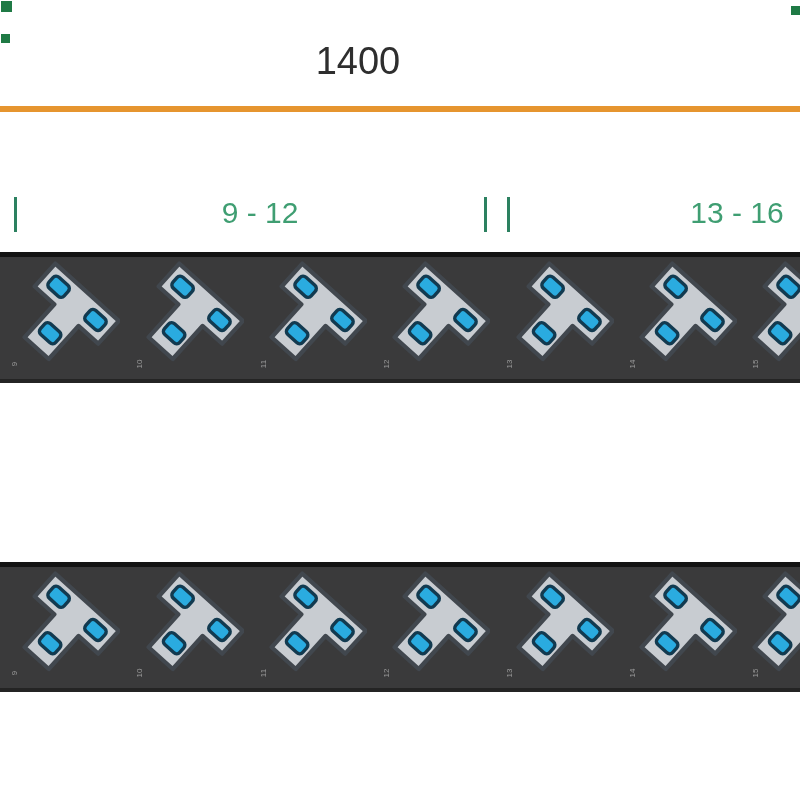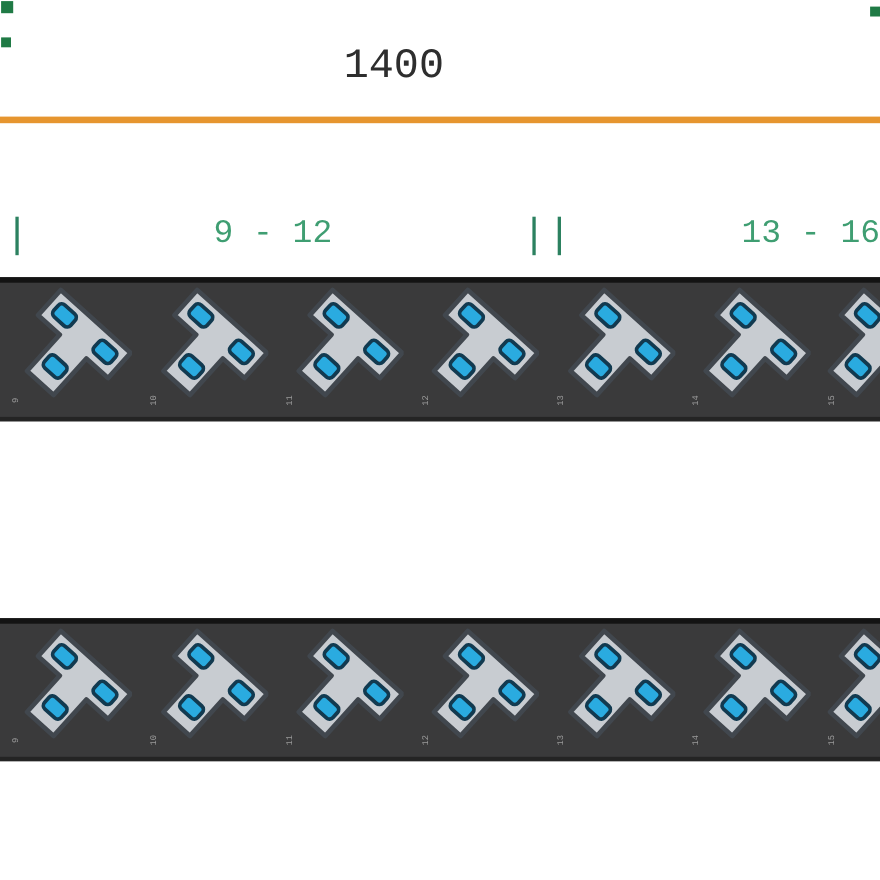--- a/index.html
+++ b/index.html
@@ -1,18 +1,18 @@
 <!DOCTYPE html>
 <html style="--divider_orange: #e6952f; --annotation_green: #3f9e72; --tick_green: #2c8160; --bar_bg: #3a3a3b; --bar_top_edge: #131313; --bar_bottom_edge: #242424; --connector_body: #c8ccd1; --connector_outline: #41474e; --slot_fill: #2aabe0; --slot_outline: #123a50; --outlet_number_color: #9a9a9a; --selection_marker_green: #1f7a45;"><head>
 <meta charset="utf-8">
 <style>
   html,body{margin:0;padding:0;background:#ffffff;}
   #canvas{
     position:relative;width:800px;height:800px;background:#ffffff;
-    overflow:hidden;font-family:Liberation Mono, monospace;
+    overflow:hidden;font-family:Liberation Sans, sans-serif;
   }
   
   .dim-label{
     position:absolute;top:41px;left:258px;width:200px;text-align:center;
     font-size:38px;line-height:40px;color:#2e2e2e;
   }
   
   .divider{
     position:absolute;top:106px;left:0;width:800px;height:6px;
     background:var(--divider_orange,#e6952f);
@@ -20,21 +20,21 @@
   
   .tick{
     position:absolute;top:197px;width:3px;height:35px;
     background:var(--tick_green,#2c8160);
   }
   .tick.t1{left:14px;} .tick.t2{left:484px;} .tick.t3{left:507px;}
   .group-label{
     position:absolute;top:196px;height:36px;width:200px;text-align:center;
     font-size:30px;line-height:34px;color:var(--annotation_green,#3f9e72);
   }
-  .group-label.g1{left:148px;}
+  .group-label.g1{left:160px;}
   .group-label.g2{left:637px;}
   
   .bar{
     position:absolute;left:0;width:800px;box-sizing:border-box;
     background:var(--bar_bg,#3a3a3b);
     border-top:5px solid var(--bar_top_edge,#131313);
     border-bottom:4px solid var(--bar_bottom_edge,#242424);
   }
   .bar.bar-top{top:252px;height:131px;}
   .bar.bar-bottom{top:562px;height:130px;}

